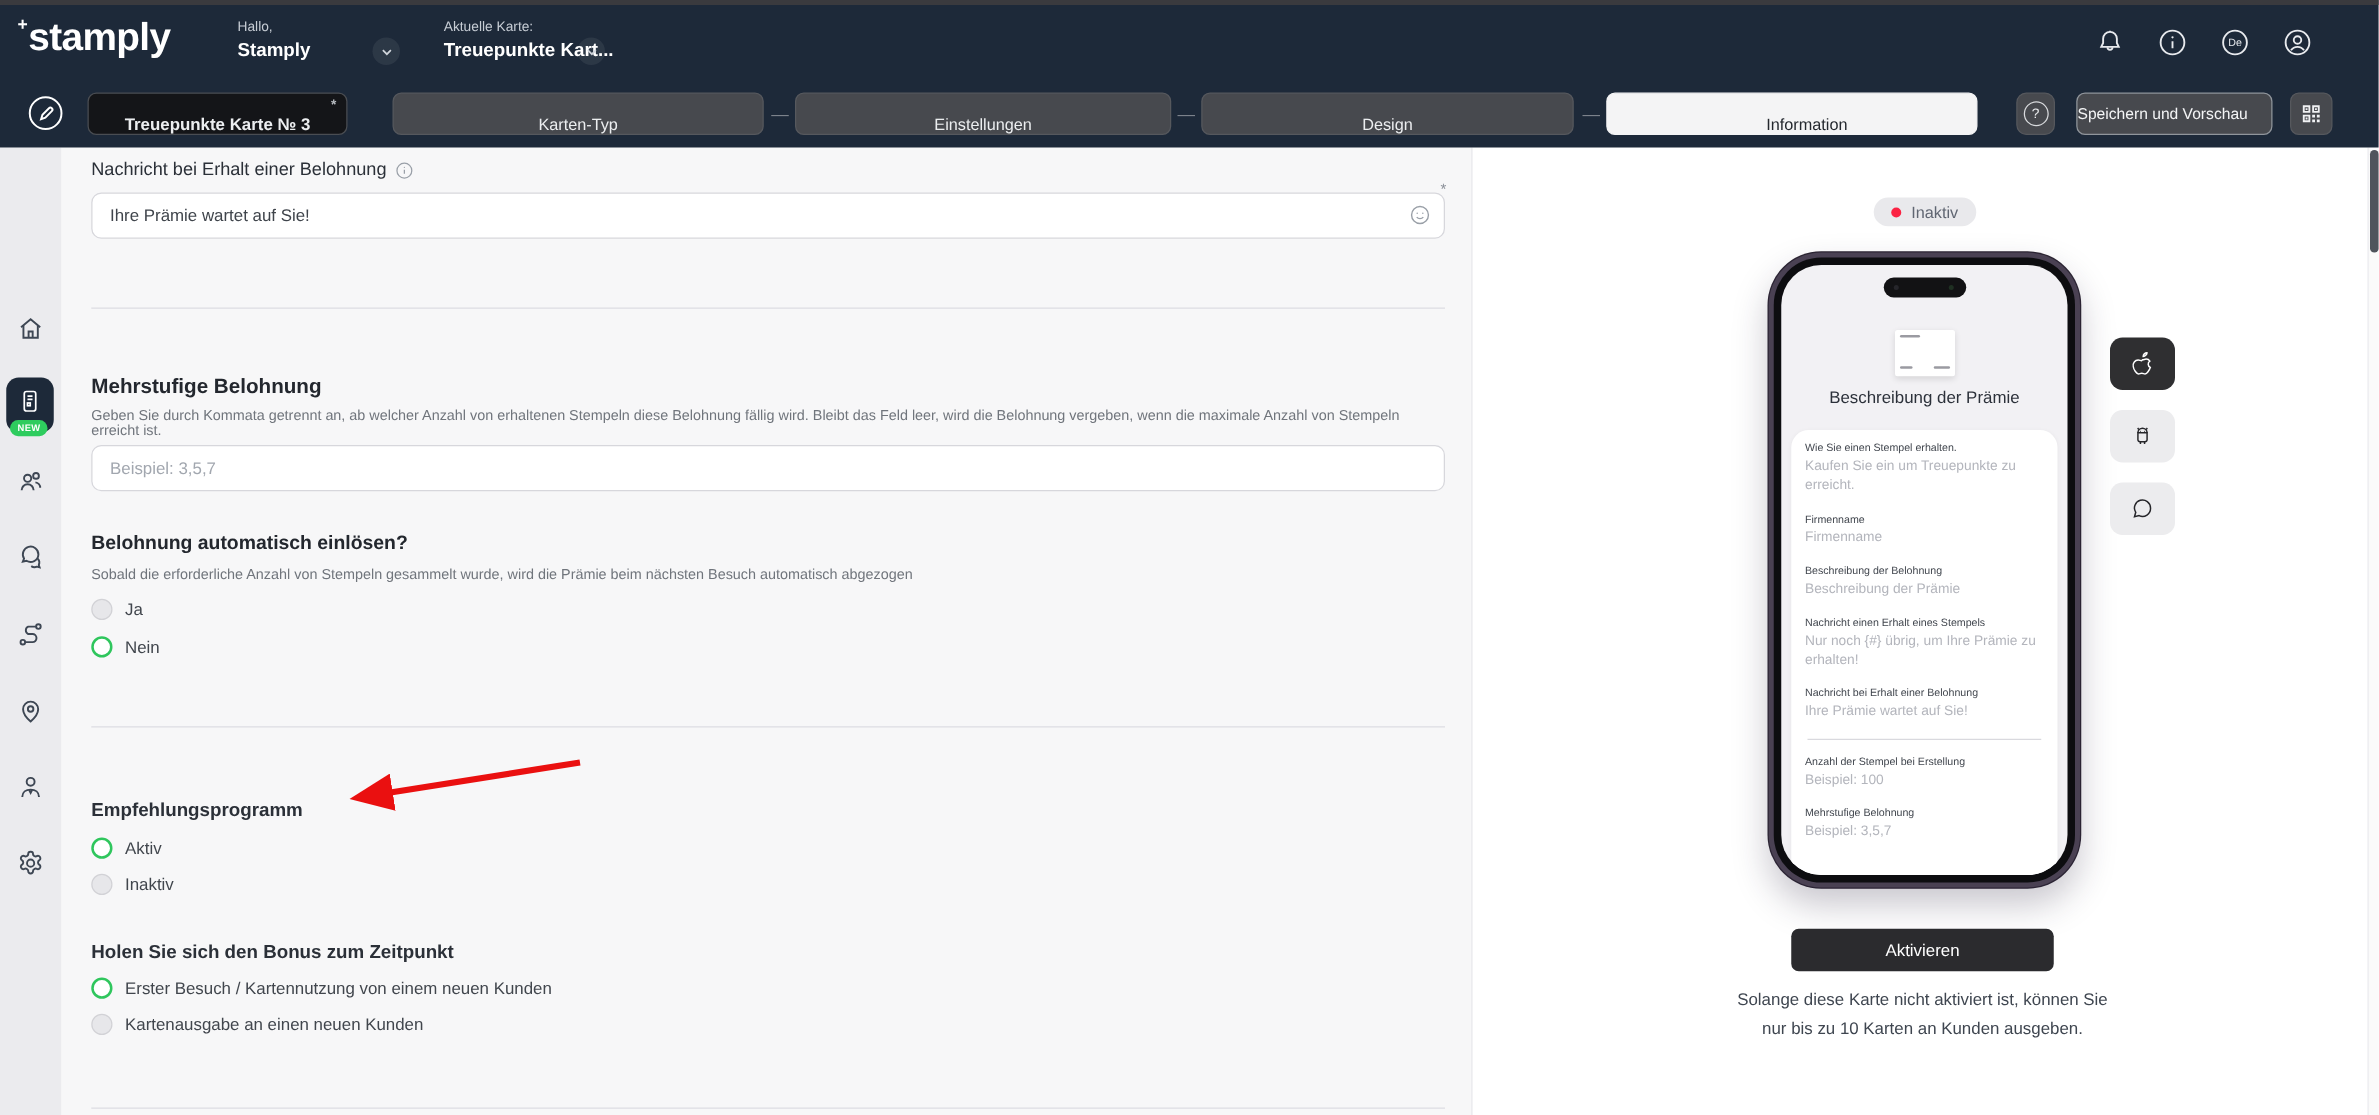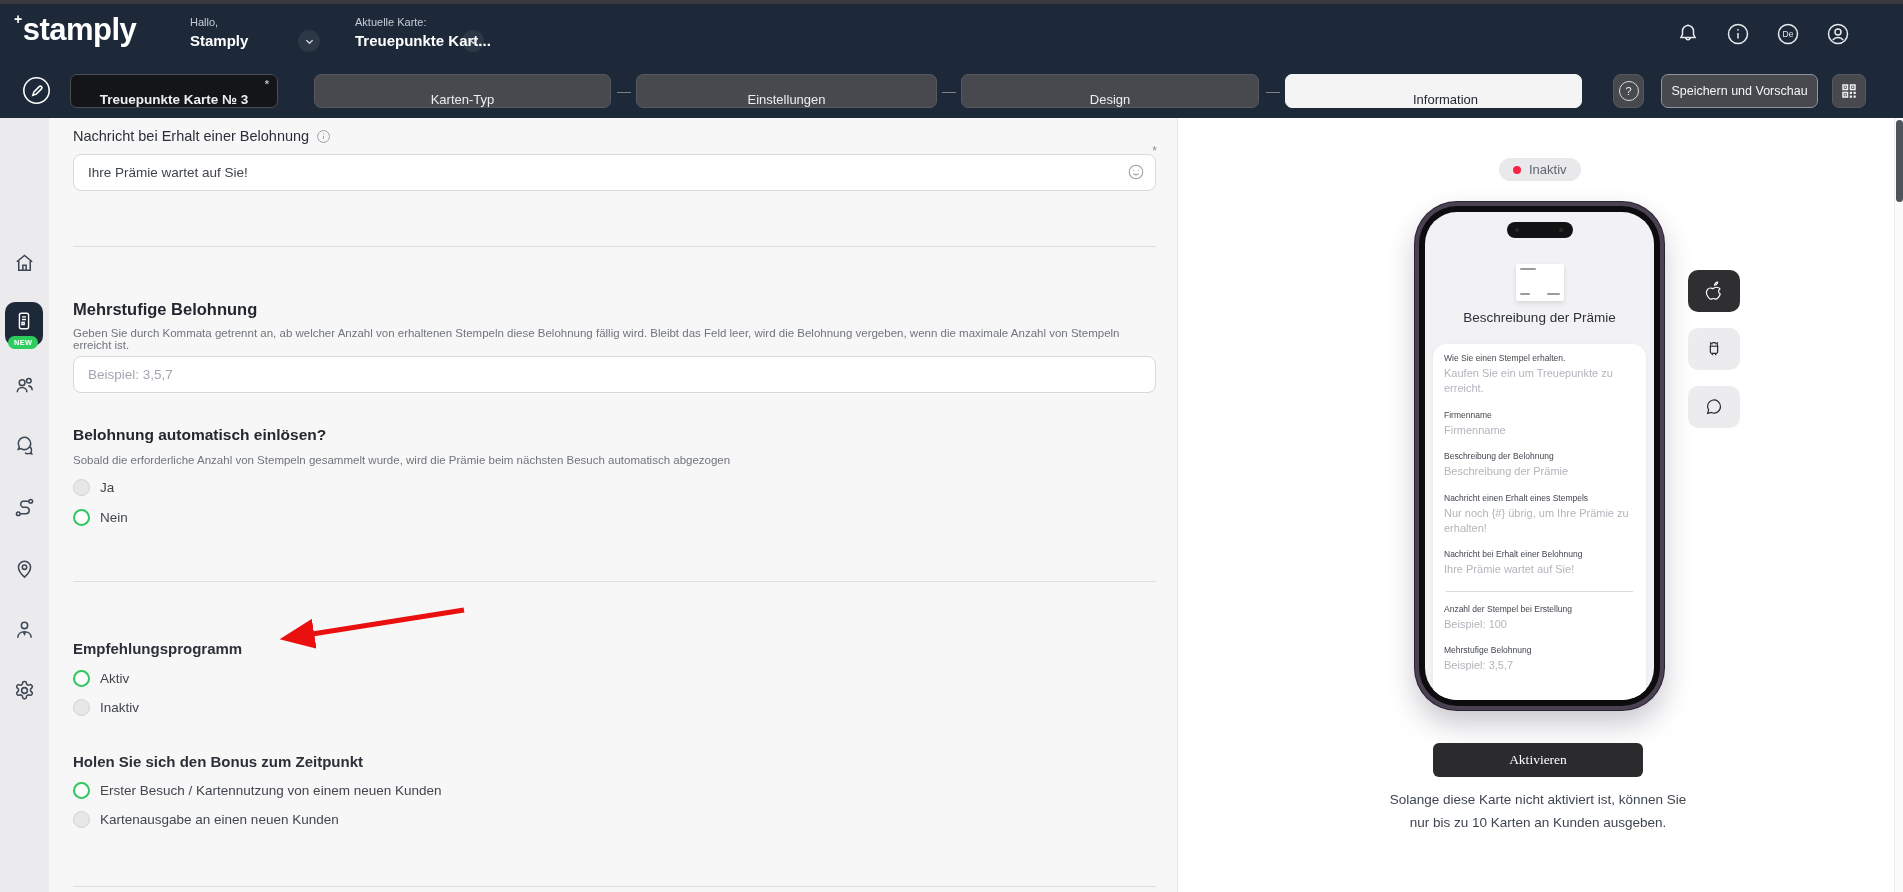--- a/index.html
+++ b/index.html
@@ -30,21 +30,21 @@
   .step-btn.cardname { background:#141518; border:1px solid #4a4d52; font-weight:700; font-size:13.5px; }
   .step-btn.active { background:#f4f4f5; color:#24282e; border:1px solid #f4f4f5; font-weight:500; }
   .card-star { position:absolute; top:3px; right:8px; font-size:11px; color:#b9bdc2; }
   .step-dash { position:absolute; top:83px; color:#7c828b; font-size:14px; }
   .pencil-btn { position:absolute; left:22px; top:76px; width:29px; height:29px; cursor:pointer; }
   .help-btn { position:absolute; left:1613px; top:74px; width:31px; height:34px; background:#47494e; border:1px solid #56585d;
               border-radius:8px; display:flex; align-items:center; justify-content:center; cursor:pointer; }
   .help-circle { width:20px; height:20px; border:1.3px solid #d8dadd; border-radius:50%; color:#e8eaec; font-size:11px;
                  display:flex; align-items:center; justify-content:center; }
   .save-btn { position:absolute; left:1661px; top:74px; width:157px; height:34px; background:#47494e; border:1px solid #90959b;
-              border-radius:7px; color:#f4f5f6; font-size:12.5px; display:flex; align-items:center; justify-content:center; cursor:pointer; }
+              border-radius:7px; color:#f4f5f6; font-size:12.5px; display:flex; align-items:center; cursor:pointer; }
   .qr-btn { position:absolute; left:1832px; top:74px; width:34px; height:34px; background:#47494e; border:1px solid #56585d;
             border-radius:7px; display:flex; align-items:center; justify-content:center; cursor:pointer; }
 
   
   .sidebar { position:absolute; left:0; top:118px; width:49px; height:774px; background:#ebebee; z-index:4; }
   .side-icon { position:absolute; left:13px; width:23px; height:23px; color:#3e4754; cursor:pointer; }
   .side-active-bg { position:absolute; left:5px; top:184px; width:38px; height:44px; background:#1d2939; border-radius:10px; cursor:pointer; }
   .new-badge { position:absolute; left:8px; top:218px; background:#2ecc5e; color:#fff; font-size:7.5px; font-weight:700;
                padding:2px 6px; border-radius:7px; letter-spacing:0.3px; }
 
@@ -91,21 +91,21 @@
   .pf { margin-bottom:13px; }
   .pf-l { font-size:8.5px; color:#41464e; margin-bottom:3px; }
   .pf-v { font-size:11px; color:#b3b5bc; line-height:1.4; }
   .pf-divider { border:none; border-top:1px solid #d9d9de; margin:12px 2px 12px 2px; }
 
   .os-btn { position:absolute; left:510px; width:52px; height:42px; border-radius:10px; background:#ececee;
             display:flex; align-items:center; justify-content:center; cursor:pointer; color:#26262a; }
   .os-btn.dark { background:#2f2f31; color:#ffffff; }
 
   .activate-btn { position:absolute; left:255px; top:625px; width:210px; height:34px; background:#2b2b2e; color:#fff;
-                  border:none; border-radius:6px; font-size:13.5px; font-family:Liberation Serif, serif; cursor:pointer; }
+                  border:none; border-radius:6px; font-size:13.5px; font-family:Liberation Sans, sans-serif; cursor:pointer; }
   .panel-note { position:absolute; left:210px; top:670px; width:300px; text-align:center; font-size:13.5px; color:#3f4650; line-height:23px; }
 
   
   .scrollbar { position:absolute; left:1894px; top:118px; width:9px; height:774px; background:#fafafa; border-left:1px solid #ececef; }
   .scroll-thumb { position:absolute; left:1px; top:2px; width:7px; height:82px; background:#4f545c; border-radius:4px; }
 </style>
 </head>
 <body>
 
 <div class="topbar">

